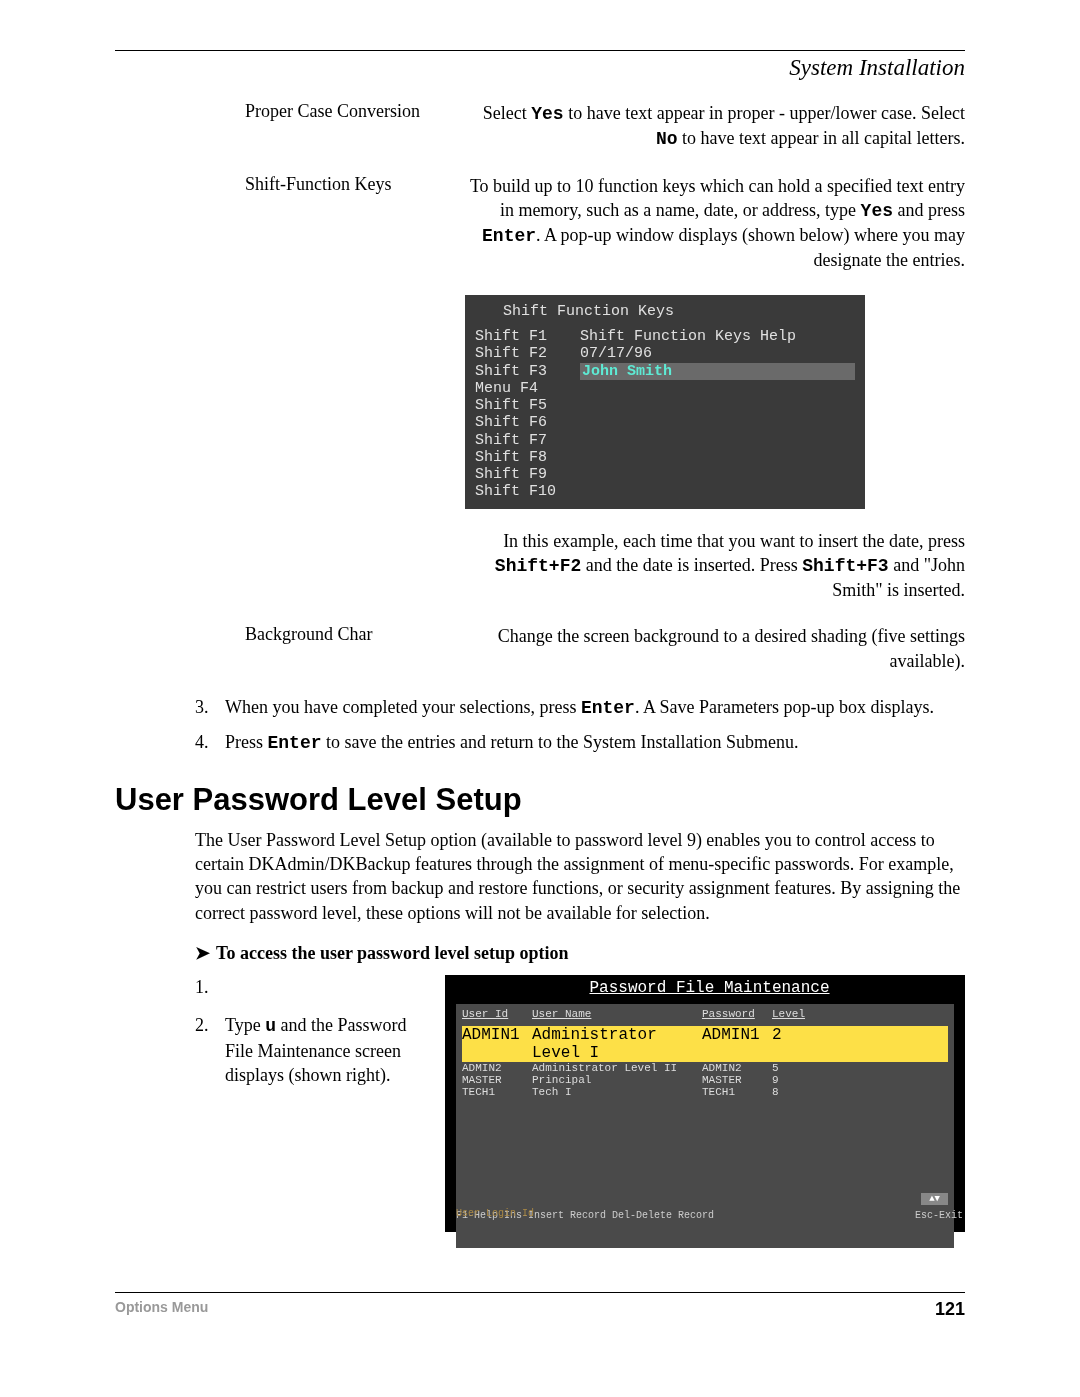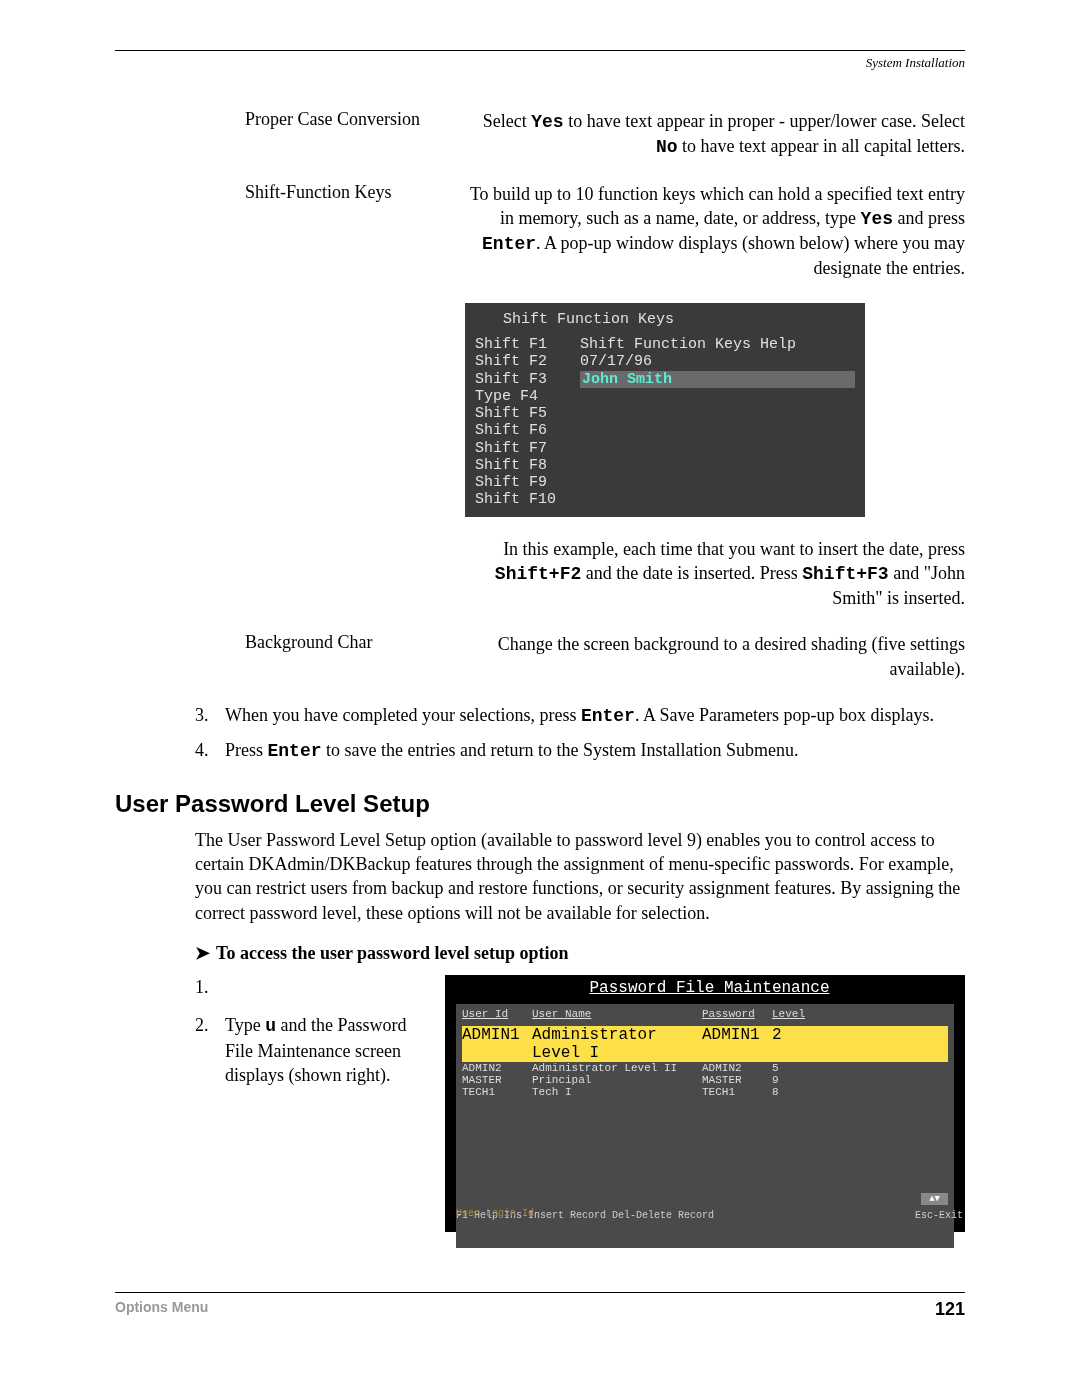--- a/index.html
+++ b/index.html
@@ -17,22 +17,22 @@
     box-sizing: border-box;
     position: relative;
   }
   .header-line {
     border-top: 1px solid #000;
     margin-bottom: 4px;
   }
   .header-text {
     text-align: right;
     font-style: italic;
-    font-size: 13px;
-    margin-bottom: 38px;
+    font-size: 23px;
+    margin-bottom: 20px;
   }
   .def-table {
     margin-left: 130px;
     margin-bottom: 20px;
   }
   .def-row {
     display: flex;
     margin-bottom: 22px;
   }
   .def-term {
@@ -97,21 +97,21 @@
   .ol-num {
     width: 30px;
     flex: 0 0 30px;
   }
   .ol-body {
     flex: 1;
   }
   .section-h {
     font-family: Arial, Helvetica, sans-serif;
     font-weight: bold;
-    font-size: 24px;
+    font-size: 31px;
     margin-top: 26px;
     margin-bottom: 10px;
   }
   .para {
     margin-left: 80px;
     line-height: 1.35;
     margin-bottom: 16px;
   }
   .arrow-h {
     font-weight: bold;
@@ -258,21 +258,21 @@
     </div>
 
   </div>
 
   <div class="shift-box-wrap">
     <div class="shift-box">
       <div class="shift-title">Shift Function Keys</div>
       <div class="shift-row"><span class="shift-key">Shift F1</span><span class="shift-val">Shift Function Keys Help</span></div>
       <div class="shift-row"><span class="shift-key">Shift F2</span><span class="shift-val">07/17/96</span></div>
       <div class="shift-row"><span class="shift-key">Shift F3</span><span class="shift-val-inv">John Smith</span></div>
-      <div class="shift-row"><span class="shift-key">Type F4</span><span class="shift-val"></span></div>
+      <div class="shift-row"><span class="shift-key">Menu F4</span><span class="shift-val"></span></div>
       <div class="shift-row"><span class="shift-key">Shift F5</span><span class="shift-val"></span></div>
       <div class="shift-row"><span class="shift-key">Shift F6</span><span class="shift-val"></span></div>
       <div class="shift-row"><span class="shift-key">Shift F7</span><span class="shift-val"></span></div>
       <div class="shift-row"><span class="shift-key">Shift F8</span><span class="shift-val"></span></div>
       <div class="shift-row"><span class="shift-key">Shift F9</span><span class="shift-val"></span></div>
       <div class="shift-row"><span class="shift-key">Shift F10</span><span class="shift-val"></span></div>
     </div>
   </div>
 
   <div class="def-table">

